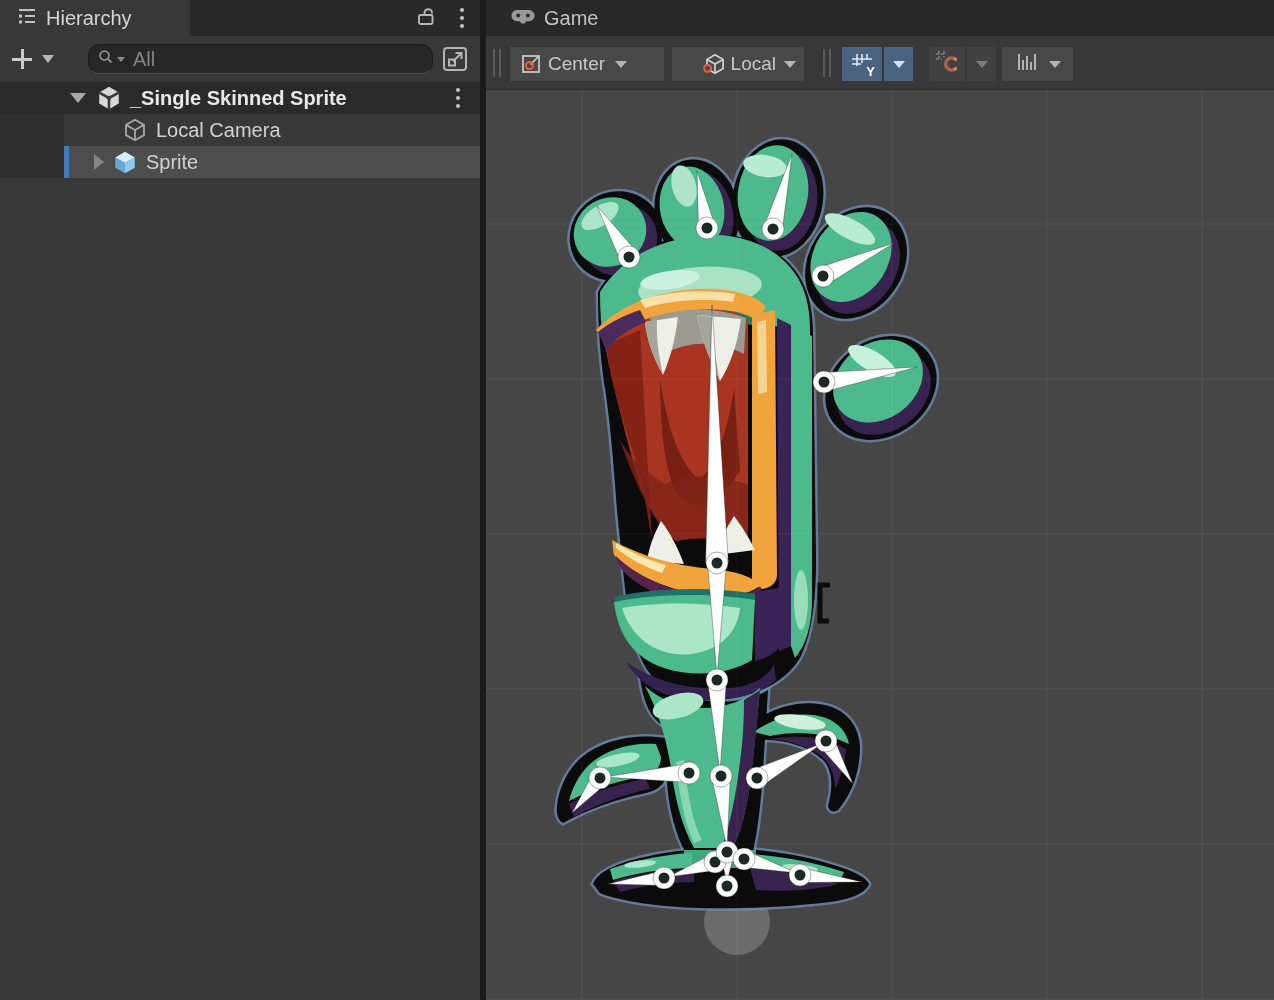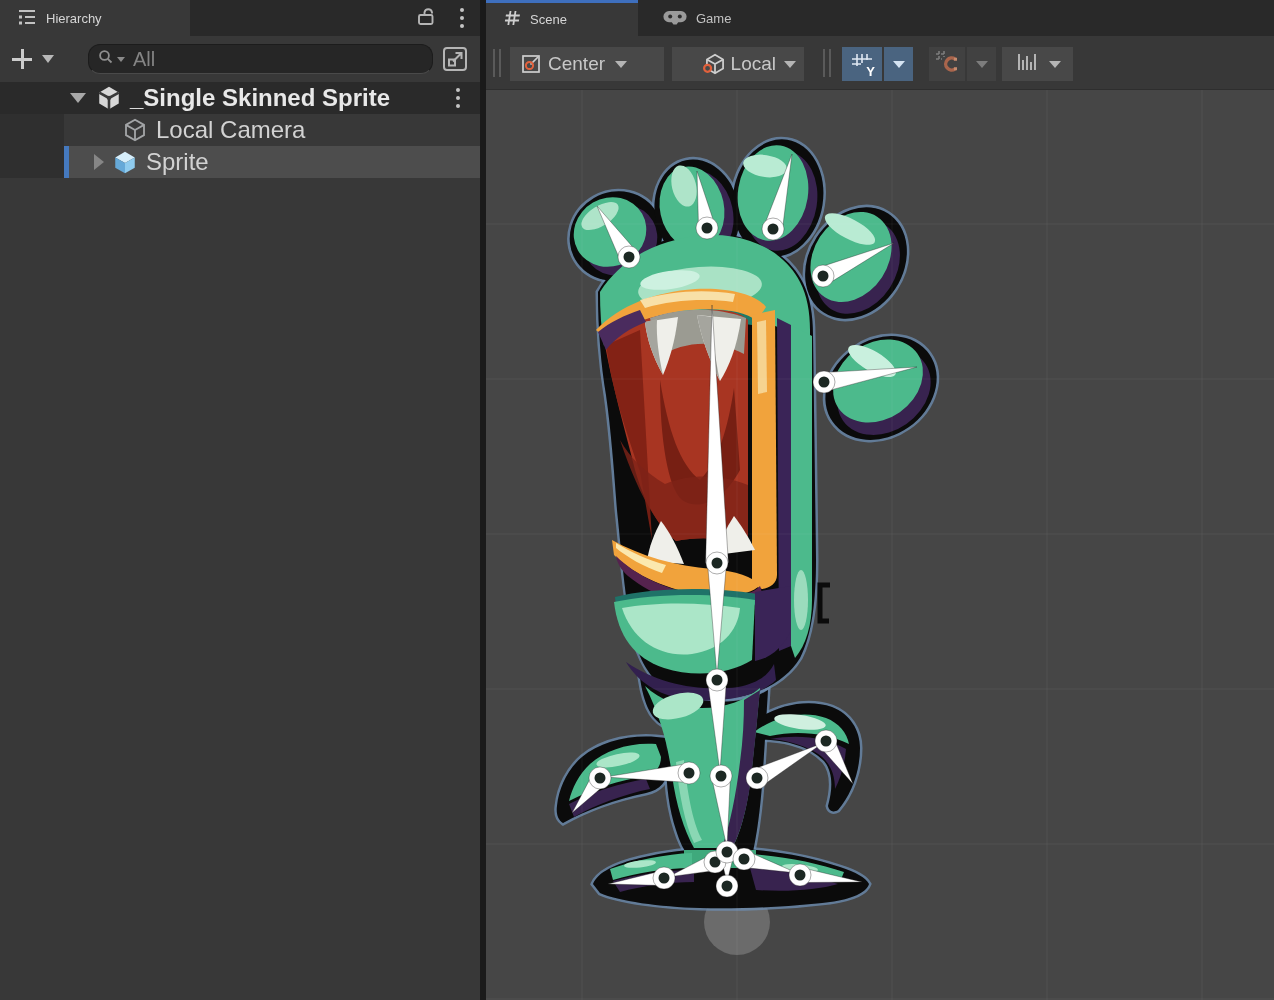--- a/index.html
+++ b/index.html
@@ -9,21 +9,21 @@
     --text-main:#d6d6d6; --text-dim:#bdbdbd;
   }
   *{margin:0;padding:0;box-sizing:border-box;}
   html,body{width:1274px;height:1000px;overflow:hidden;background:#383838;
     font-family:"Liberation Sans",sans-serif;-webkit-font-smoothing:antialiased;}
   #app{position:relative;width:1274px;height:1000px;}
 
   
   #hierarchy-panel{position:absolute;left:0;top:0;width:480px;height:1000px;background:var(--panel-bg);}
   .tabbar{position:relative;height:36px;background:var(--tabbar-bg);display:flex;align-items:stretch;}
-  .tab{display:flex;align-items:center;gap:8px;padding:0 16px;color:var(--text-main);font-size:13px;}
+  .tab{display:flex;align-items:center;gap:8px;padding:0 16px;color:var(--text-main);font-size:20px;}
   .tab.active{background:var(--panel-bg);}
   #hierarchy-panel .tab.active{width:190px;}
   .tab-label{white-space:nowrap;}
   .tab-actions{position:absolute;right:10px;top:0;height:36px;display:flex;align-items:center;gap:16px;}
   .kebab{width:4px;height:4px;border-radius:50%;background:#c4c4c4;
      box-shadow:0 8px 0 #c4c4c4,0 -8px 0 #c4c4c4;display:inline-block;}
   .kebab-wrap{width:16px;height:24px;display:flex;align-items:center;justify-content:center;cursor:pointer;}
 
   .h-toolbar{position:relative;height:46px;background:var(--panel-bg);display:flex;align-items:center;}
   .plus-btn{display:flex;align-items:center;margin-left:12px;cursor:pointer;}
@@ -37,21 +37,21 @@
   .search{position:absolute;left:88px;top:8px;width:345px;height:30px;background:#262626;
     border:1px solid #1c1c1c;border-bottom-color:#4a4a4a;border-radius:12px;display:flex;align-items:center;padding:0 8px;}
   .search .mini-caret{width:0;height:0;border-left:4px solid transparent;border-right:4px solid transparent;
     border-top:5px solid #8a8a8a;margin-left:2px;}
   .search input{flex:1;margin-left:8px;background:transparent;border:none;outline:none;
     color:#dddddd;font-size:20px;font-family:"Liberation Sans",sans-serif;}
   .search input::placeholder{color:#848484;}
   .winicon{position:absolute;right:8px;top:7px;width:34px;height:32px;display:flex;align-items:center;justify-content:center;cursor:pointer;}
 
   .rows{position:relative;}
-  .row{position:relative;height:32px;display:flex;align-items:center;font-size:24px;color:#d2d2d2;}
+  .row{position:relative;height:32px;display:flex;align-items:center;font-size:20px;color:#d2d2d2;}
   .row-header{background:var(--header-row-bg);color:#e8e8e8;font-weight:bold;}
   .row-normal{background:var(--panel-bg);}
   .row .gutter{position:absolute;left:0;top:0;width:64px;height:32px;background:var(--gutter-bg);}
   .row-selected{background:var(--panel-bg);}
   .row-selected .sel-fill{position:absolute;left:69px;right:0;top:0;bottom:0;background:var(--selection-row);}
   .row-selected .sel-bar{position:absolute;left:64px;top:0;width:5px;height:32px;background:var(--selection-bar);}
   .fold{width:0;height:0;display:inline-block;position:relative;z-index:2;}
   .fold.down{border-left:8px solid transparent;border-right:8px solid transparent;border-top:10px solid #a8a8a8;}
   .fold.right{border-top:8px solid transparent;border-bottom:8px solid transparent;border-left:10px solid #868686;}
   .row .icon{position:relative;z-index:2;display:inline-flex;}
@@ -177,30 +177,20 @@
         </span>
         <span class="lbl">Sprite</span>
       </div>
     </div>
   </section>
 
   <div id="divider"></div>
 
   <section id="scene-panel">
     <div class="tabbar">
-      <div class="tab active scene-tab">
-        <span class="icon">
-          <svg width="20" height="20" viewBox="0 0 20 20">
-              <g transform="skewX(-9)" stroke="#cfcfcf" stroke-width="1.8" fill="none">
-            <path d="M9 3 V17 M14 3 V17 M5 7.5 H19 M5 12.5 H19"></path>
-              </g>
-          </svg>
-        </span>
-        <span class="tab-label">Scene</span>
-      </div>
       <div class="tab game-tab">
         <span class="icon">
           <svg width="26" height="20" viewBox="0 0 26 18">
             <path d="M7 3 H19 A5.6 5.6 0 0 1 19 14.2 H16.2 L14.6 16.6 H11.4 L9.8 14.2 H7 A5.6 5.6 0 0 1 7 3 Z" fill="#9a9a9a"></path>
             <circle cx="8.2" cy="8.6" r="2" fill="#2b2b2b"></circle>
             <circle cx="17.8" cy="8.6" r="2" fill="#2b2b2b"></circle>
           </svg>
         </span>
         <span class="tab-label">Game</span>
       </div>

